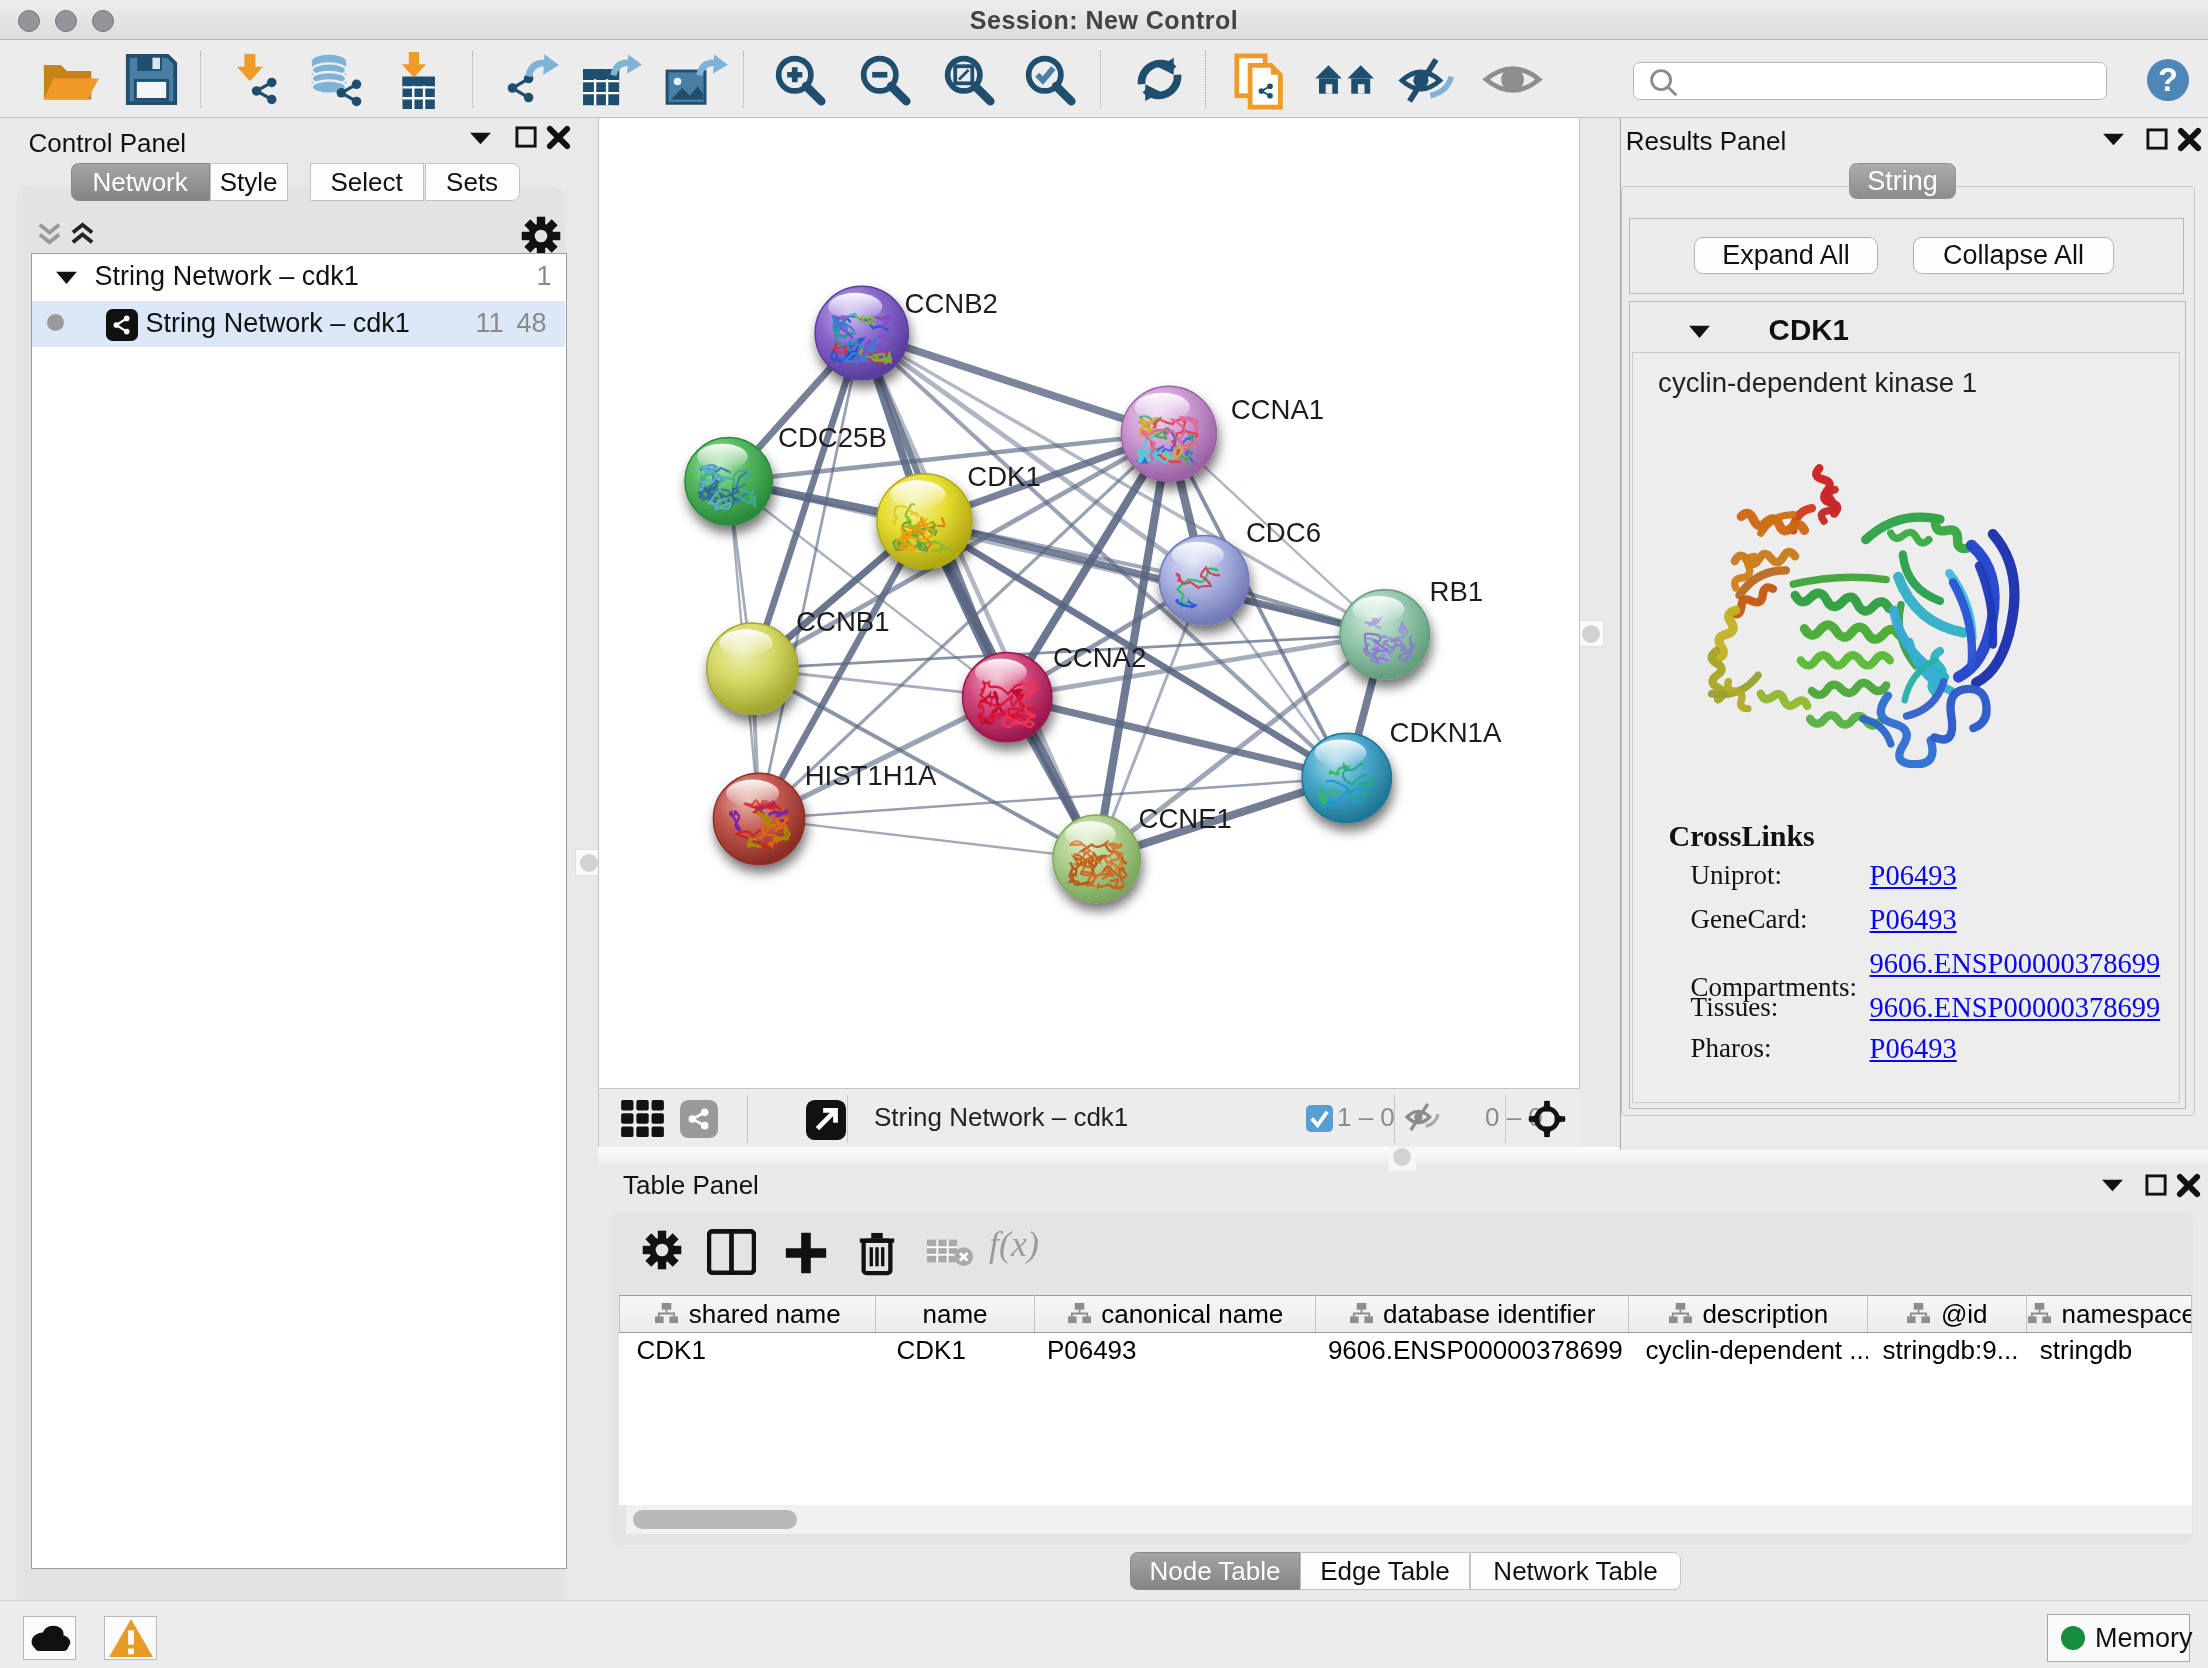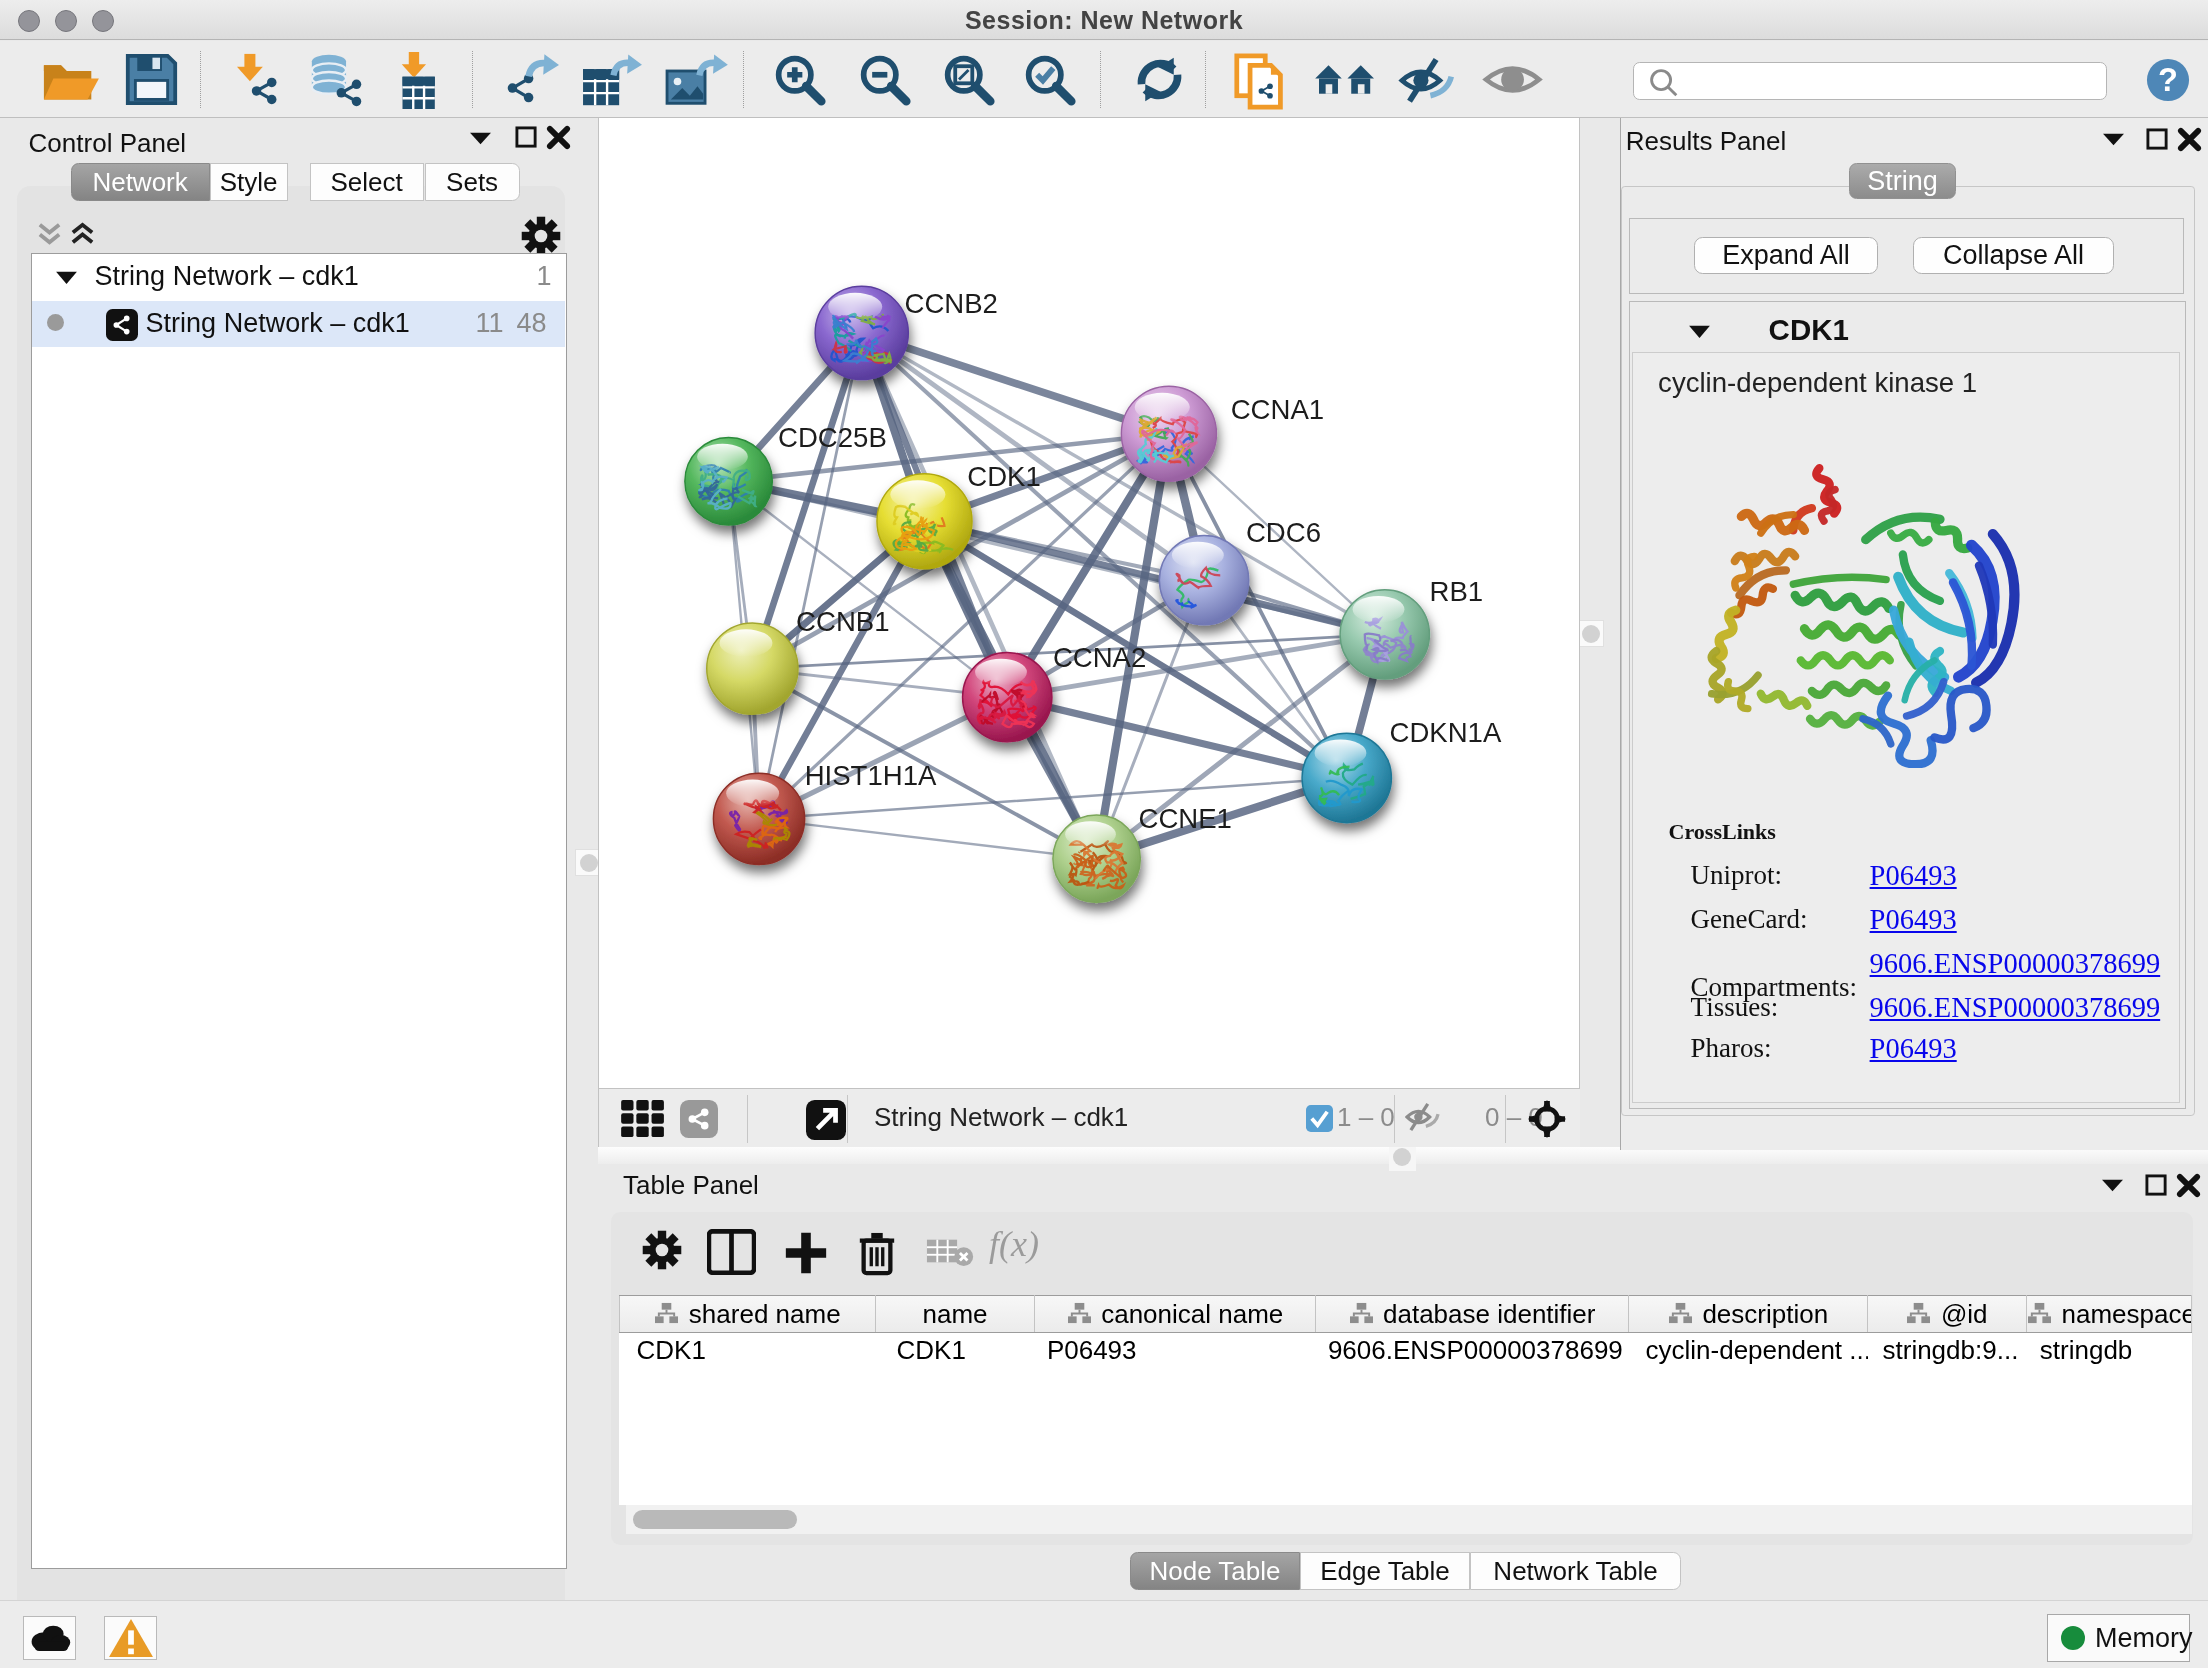--- a/index.html
+++ b/index.html
@@ -38,21 +38,21 @@
   
   #ttable { border-collapse:collapse; } #ttable td, #ttable th { overflow:hidden; white-space:nowrap; padding-top:0; padding-bottom:0; height:36px;margin-top:6px; }
 </style>
 </head>
 <body>
 
 <div id="titlebar">
   <div class="tl" style="left:18px;"></div>
   <div class="tl" style="left:55px;"></div>
   <div class="tl" style="left:92px;"></div>
-  <div id="title">Session: New Network</div>
+  <div id="title">Session: New Control</div>
 </div>
 
 <div id="toolbar">
   <div class="ticon" style="left:40px;"><svg width="59" height="55" viewBox="0 0 62 58">
         <path d="M4 14 L22 14 L28 20 L54 20 L54 50 L4 50 Z" fill="#c8821a"></path>
         <path d="M4 50 L14 28 L62 28 L50 50 Z" fill="#f09a28"></path>
         <path d="M4 14 L22 14 L28 20 L4 20 Z" fill="#c8821a"></path>
       </svg></div>
   <div class="ticon" style="left:124px;"><svg width="55" height="55" viewBox="0 0 58 58">
         <path d="M4 4 L46 4 L54 12 L54 54 L4 54 Z" fill="#4a7fa5" stroke="#1f4e6e" stroke-width="4"></path>
@@ -716,21 +716,21 @@
           <path d="M322 108 q32 28 22 82 q-8 46 -36 60" fill="none" stroke="#2244cc" stroke-width="12" stroke-linecap="round" opacity="0.96"></path>
           <path d="M345 96 q32 36 20 96 q-10 50 -38 64" fill="none" stroke="#1a2fae" stroke-width="11" stroke-linecap="round" opacity="0.96"></path>
           <path d="M302 148 Q326 190 322 238" fill="none" stroke="#2c55d4" stroke-width="9" stroke-linecap="round" opacity="0.96"></path>
           <path d="M330 130 Q347 171 345 215" fill="none" stroke="#2038b8" stroke-width="9" stroke-linecap="round" opacity="0.96"></path>
           <path d="M232 270 q-18 24 6 30 q22 6 10 24 q-12 20 14 20 q24 0 16 -26" fill="none" stroke="#2e6fd0" stroke-width="9" stroke-linecap="round" opacity="0.96"></path>
           <path d="M282 315 q24 10 18 -24 q-4 -26 16 -28 q20 -2 22 18 q2 18 -14 24" fill="none" stroke="#2a58c8" stroke-width="9" stroke-linecap="round" opacity="0.96"></path>
           <path d="M292 255 Q283 285 252 292" fill="none" stroke="#3360cc" stroke-width="8" stroke-linecap="round" opacity="0.96"></path>
           <path d="M282 232 Q256 246 250 275" fill="none" stroke="#28b0a8" stroke-width="7" stroke-linecap="round" opacity="0.96"></path>
           <path d="M205 295 Q228 300 235 322" fill="none" stroke="#2f66c8" stroke-width="8" stroke-linecap="round" opacity="0.96"></path>
         </svg></div>
-    <div class="abs serif" style="left:39px;top:517px;font-size:22px;font-weight:bold;color:#111;">CrossLinks</div>
+    <div class="abs serif" style="left:39px;top:517px;font-size:30px;font-weight:bold;color:#111;">CrossLinks</div>
     <div class="abs serif" style="left:61px;top:558px;font-size:27px;color:#111;">Uniprot:</div>
     <div class="abs serif" style="left:240px;top:558px;font-size:28.5px;"><a class="rlink">P06493</a></div>
     <div class="abs serif" style="left:61px;top:602px;font-size:27px;color:#111;">GeneCard:</div>
     <div class="abs serif" style="left:240px;top:602px;font-size:28.5px;"><a class="rlink">P06493</a></div>
     <div class="abs serif" style="left:61px;top:646px;font-size:27px;color:#111;margin-top:24px;">Compartments:</div>
     <div class="abs serif" style="left:240px;top:646px;font-size:28.5px;"><a class="rlink">9606.ENSP00000378699</a></div>
     <div class="abs serif" style="left:61px;top:690px;font-size:27px;color:#111;">Tissues:</div>
     <div class="abs serif" style="left:240px;top:690px;font-size:28.5px;"><a class="rlink">9606.ENSP00000378699</a></div>
     <div class="abs serif" style="left:61px;top:731px;font-size:27px;color:#111;">Pharos:</div>
     <div class="abs serif" style="left:240px;top:731px;font-size:28.5px;"><a class="rlink">P06493</a></div>

